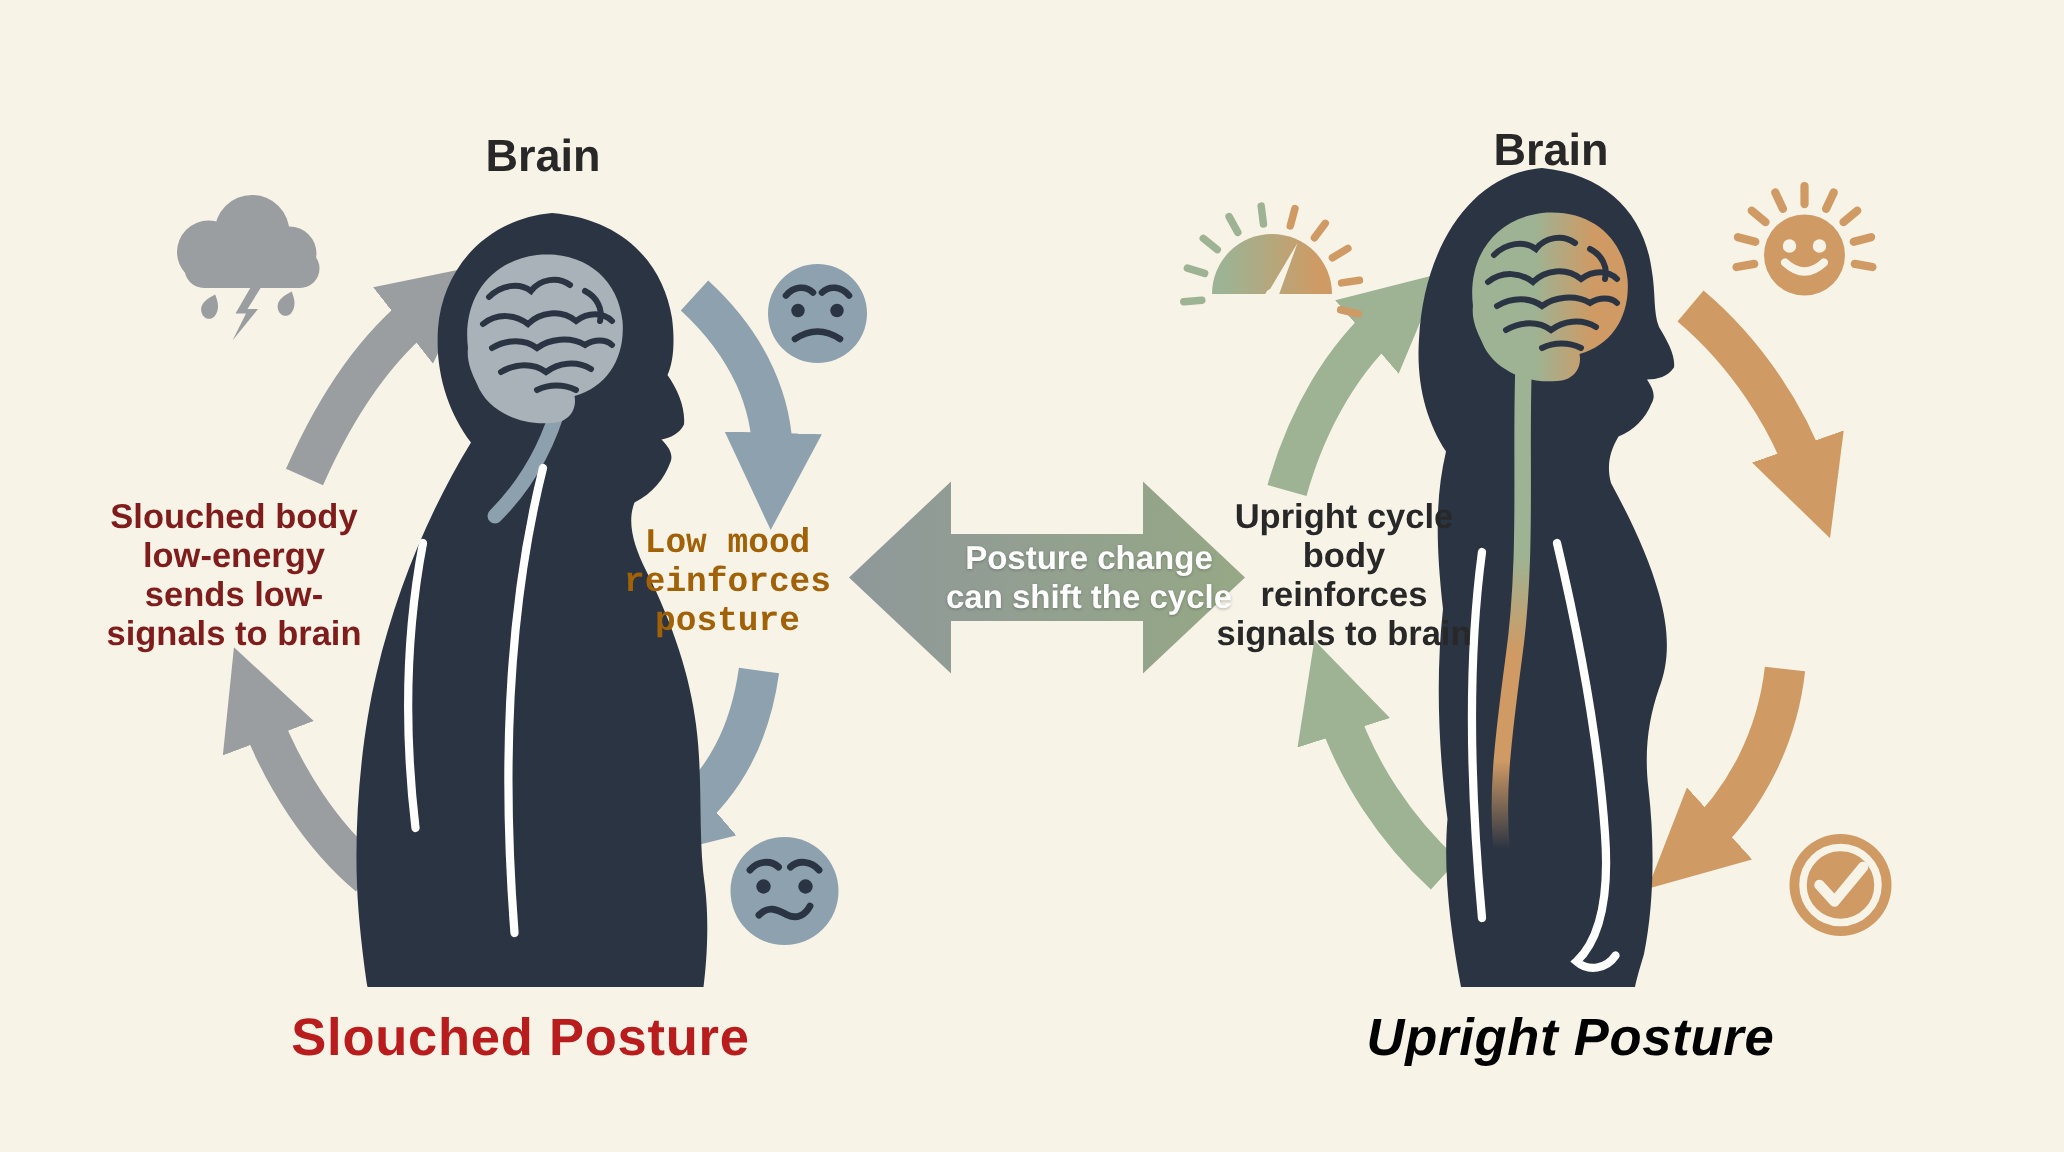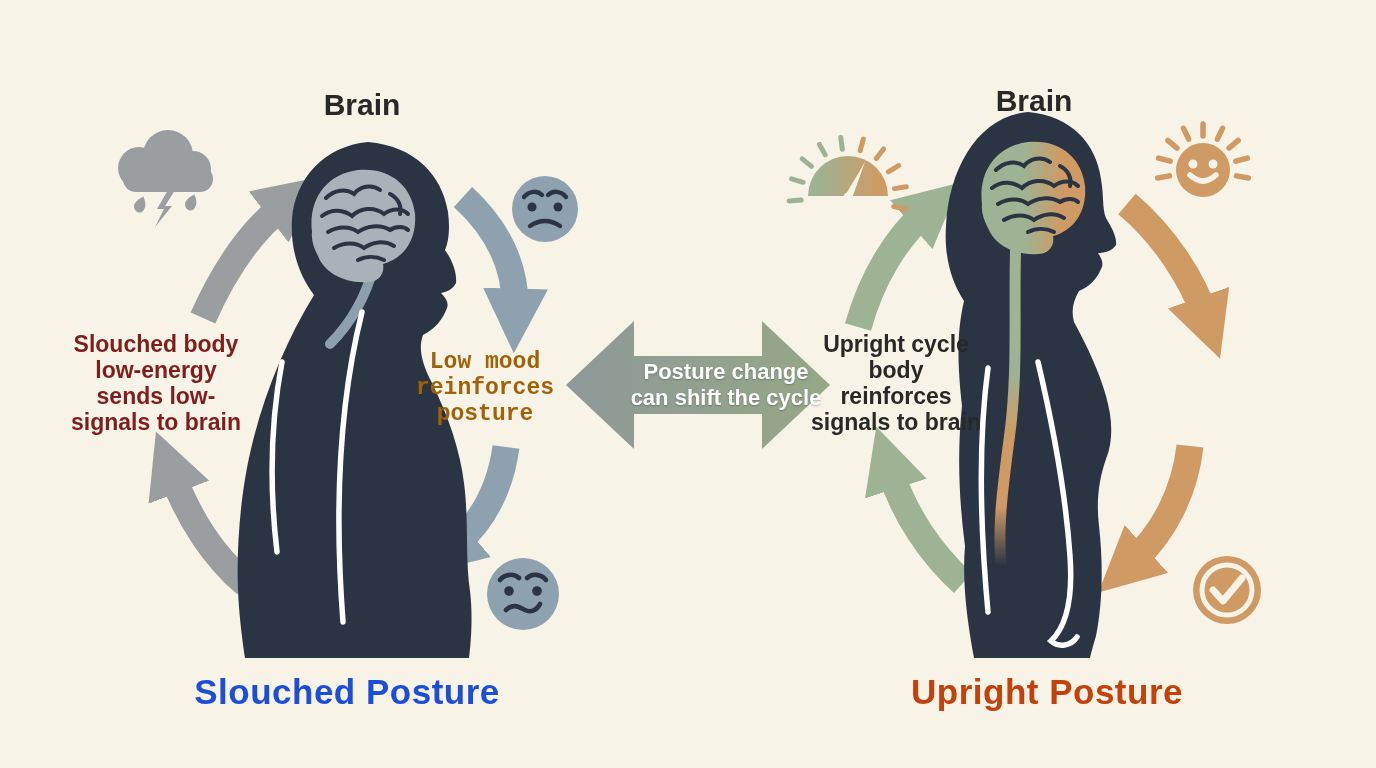--- a/index.html
+++ b/index.html
@@ -271,16 +271,16 @@
 </div>
 
 <div class="txt side signal-right" style="color: rgb(40, 40, 40);">
   <div>Upright cycle</div>
   <div>body</div>
   <div>reinforces</div>
   <div>signals to brain</div>
 </div>
 
 
-<div class="txt title title-left" style="color: #1d4ed8;">Slouched Posture</div>
-<div class="txt title title-right" style="color: #c2410c;">Upright Posture</div>
+<div class="txt title title-left" style="color: #b91c1c;">Slouched Posture</div>
+<div class="txt title title-right" style="color: #000000; font-style: italic;">Upright Posture</div>
 
 </div>
 
 </body></html>

